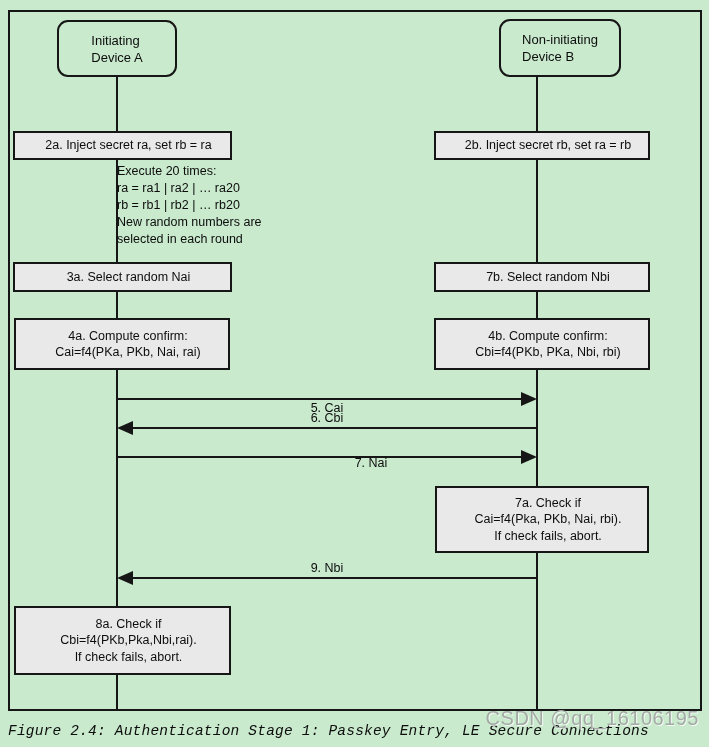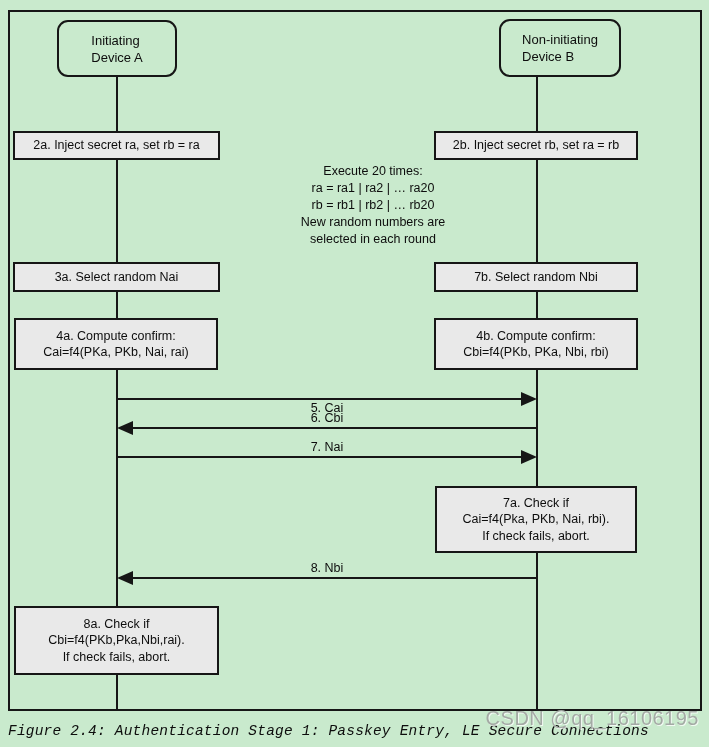--- a/index.html
+++ b/index.html
@@ -20,29 +20,29 @@
   }
   svg.wires{position:absolute;left:0;top:0;width:709px;height:747px;}
   .device-box{
     position:absolute;background:var(--bg);border:2px solid var(--line);
     border-radius:11px;display:flex;align-items:center;justify-content:center;
     text-align:left;font-size:13px;line-height:17px;white-space:pre-line;
   }
   .step-box{
     position:absolute;background:var(--box-fill);border:2px solid var(--line);
     display:flex;align-items:center;justify-content:center;text-align:center;
-    font-size:12.5px;line-height:16.5px;white-space:pre-line;
+    font-size:12.5px;line-height:16.5px;white-space:pre-line;padding-left:12px;
   }
   .stage-label{
     position:absolute;left:437px;top:85px;width:260px;text-align:right;
     font-size:12.5px;line-height:16px;white-space:pre-line;
   }
   .note{
-    position:absolute;left:117px;top:163px;width:420px;text-align:center;
-    font-size:12.5px;line-height:17px;white-space:pre-line;padding-left:46px;
+    position:absolute;left:117px;top:163px;width:420px;text-align:left;
+    font-size:12.5px;line-height:17px;white-space:pre-line;
   }
   .msg-label{
     position:absolute;width:420px;left:117px;text-align:center;
     font-size:12.5px;line-height:15px;
   }
   .caption{
     position:absolute;left:8px;top:723px;font-size:14.5px;font-style:italic;
     white-space:nowrap;letter-spacing:0.2px;font-family:Liberation Mono, monospace;
   }
   .watermark{
@@ -99,27 +99,27 @@
   <div class="step-box" style="left:14px;top:318px;width:200px;height:48px;">4a. Compute confirm:
 Cai=f4(PKa, PKb, Nai, rai)</div>
 
   <div class="step-box" style="left:434px;top:318px;width:200px;height:48px;">4b. Compute confirm:
 Cbi=f4(PKb, PKa, Nbi, rbi)</div>
 
   <div class="msg-label" style="top:401px;">5. Cai</div>
 
   <div class="msg-label" style="top:411px;">6. Cbi</div>
 
-  <div class="msg-label" style="top:440px;">7. Nai</div>
+  <div class="msg-label" style="top:456px;padding-left:44px;">7. Nai</div>
 
   <div class="step-box" style="left:435px;top:486px;width:198px;height:63px;">7a. Check if
 Cai=f4(Pka, PKb, Nai, rbi).
 If check fails, abort.</div>
 
-  <div class="msg-label" style="top:561px;">8. Nbi</div>
+  <div class="msg-label" style="top:561px;">9. Nbi</div>
 
   <div class="step-box" style="left:14px;top:606px;width:201px;height:65px;">8a. Check if
 Cbi=f4(PKb,Pka,Nbi,rai).
 If check fails, abort.</div>
 
   <div class="caption">Figure 2.4:  Authentication Stage 1: Passkey Entry, LE Secure Connections</div>
 
   <div class="watermark">CSDN @qq_16106195</div>
 
 </div>

